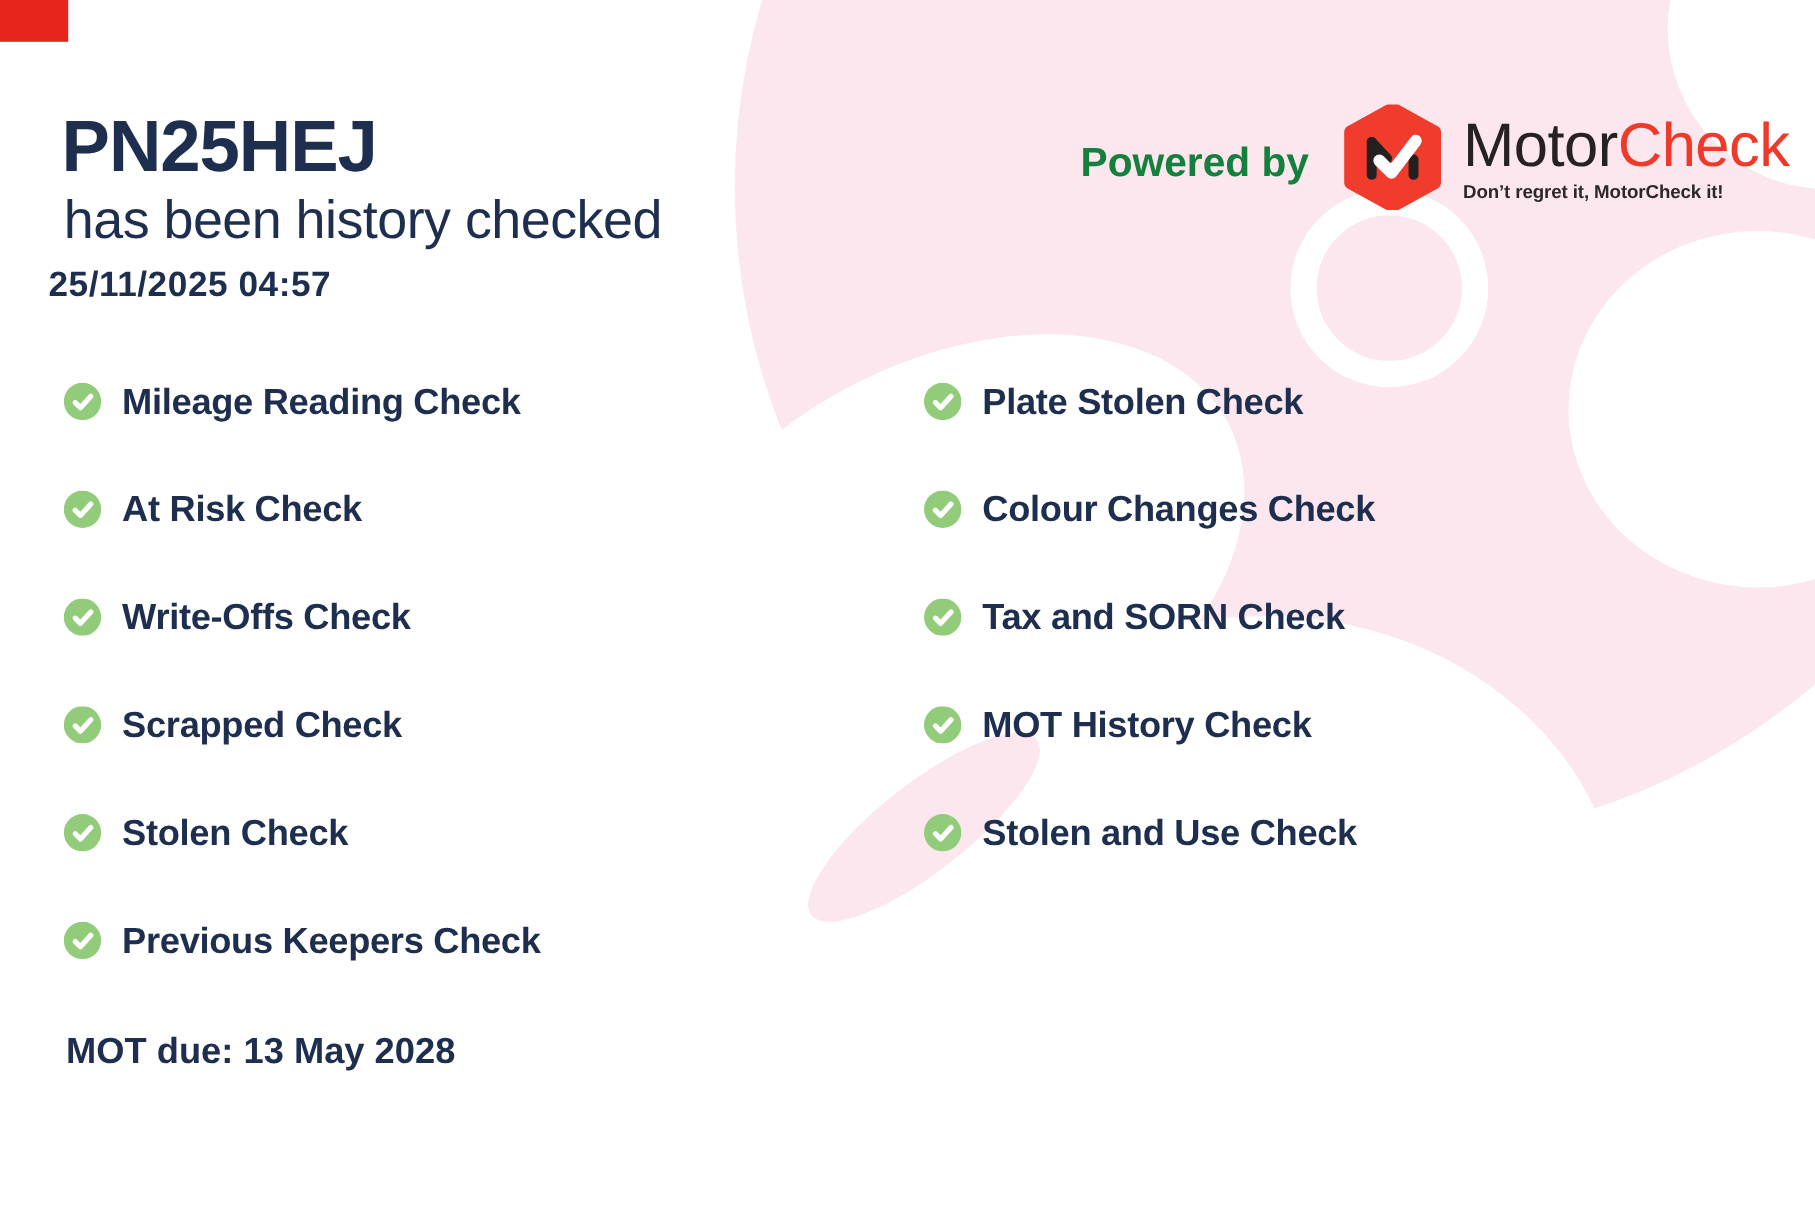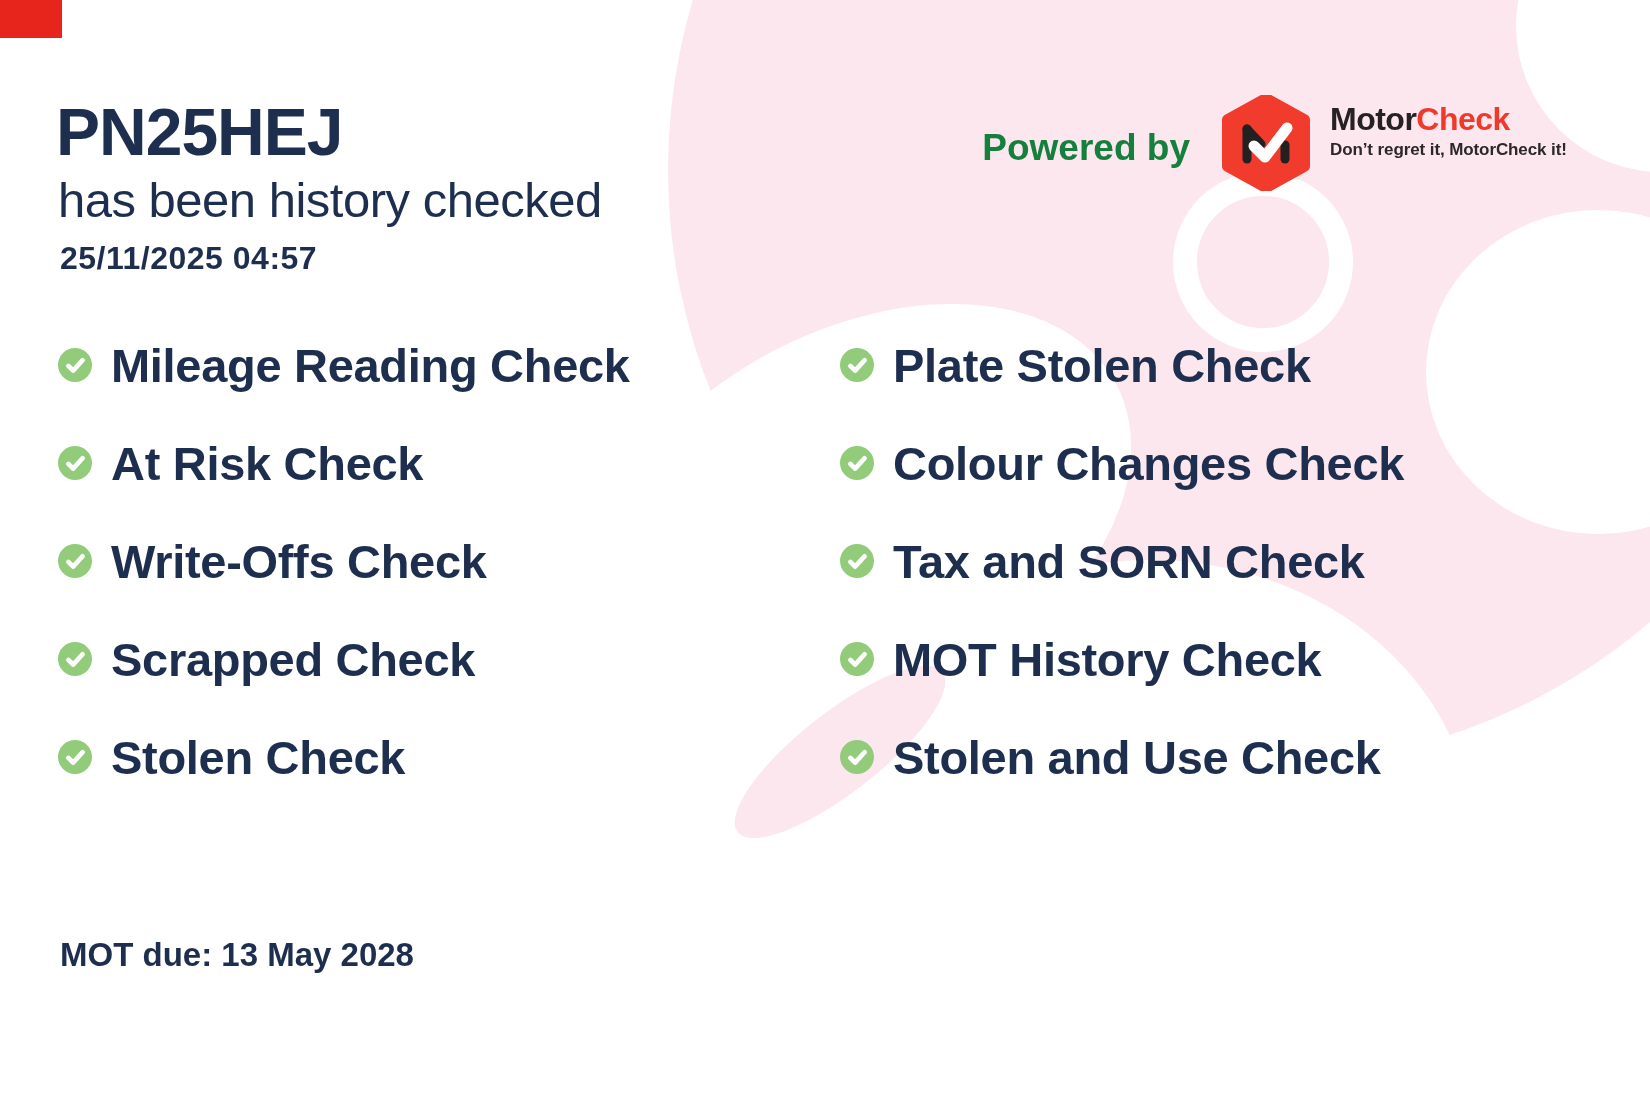--- a/index.html
+++ b/index.html
@@ -13,45 +13,45 @@
 
   .reg{
     position:absolute;left:56px;top:94px;margin:0;
     font-size:66px;font-weight:700;letter-spacing:-1px;color:#1d2e4e;
   }
   .headline{
     position:absolute;left:58px;top:172px;margin:0;
     font-size:49px;font-weight:400;letter-spacing:-0.5px;color:#1d2e4e;
   }
   .timestamp{
-    position:absolute;left:60px;top:240px;
+    position:absolute;left:44px;top:240px;
     font-size:32px;font-weight:600;letter-spacing:0.5px;color:#1d2e4e;
   }
 
   .powered-label{
     position:absolute;right:460px;top:127px;
     font-size:37px;font-weight:600;color:#15803d;white-space:nowrap;
   }
   .logo-hex{position:absolute;left:1220px;top:95px;width:92px;height:96px;}
   .brand{position:absolute;left:1330px;top:103px;width:280px;}
-  .brand-name{font-size:32px;font-weight:700;letter-spacing:-0.5px;line-height:1.05;white-space:nowrap;}
+  .brand-name{font-size:56px;font-weight:400;letter-spacing:-0.5px;line-height:1.05;white-space:nowrap;}
   .brand-motor{color:#262122;}
   .brand-check{color:#ee392b;}
   .brand-tagline{
     margin-top:3px;font-size:17px;font-weight:700;letter-spacing:-0.1px;
     color:#2c2728;white-space:nowrap;
   }
 
   .col{position:absolute;top:316px;}
   .col-left{left:58px;}
   .col-right{left:840px;}
   .row{display:flex;align-items:center;height:98px;}
   .tick{width:34px;height:34px;flex:0 0 34px;margin-right:19px;}
   .row-label{
-    font-size:47px;font-weight:700;letter-spacing:-0.3px;color:#1d2e4e;white-space:nowrap;
+    font-size:33px;font-weight:700;letter-spacing:-0.3px;color:#1d2e4e;white-space:nowrap;
   }
 
   .mot-due{
     position:absolute;left:60px;top:936px;
     font-size:33px;font-weight:700;color:#1d2e4e;
   }
 </style>
 </head>
 <body>
 
@@ -119,20 +119,27 @@
           </svg>
         <span class="row-label">Scrapped Check</span>
       </div>
       <div class="row">
         <svg class="tick" viewBox="0 0 36 36">
             <circle cx="18" cy="18" r="18" fill="#92cc7a"></circle>
             <path d="M11 19 L16 24 L26 13" stroke="#ffffff" stroke-width="5" stroke-linecap="round" stroke-linejoin="round" fill="none"></path>
           </svg>
         <span class="row-label">Stolen Check</span>
       </div>
+      <div class="row">
+        <svg class="tick" viewBox="0 0 36 36">
+            <circle cx="18" cy="18" r="18" fill="#92cc7a"></circle>
+            <path d="M11 19 L16 24 L26 13" stroke="#ffffff" stroke-width="5" stroke-linecap="round" stroke-linejoin="round" fill="none"></path>
+          </svg>
+        <span class="row-label">Previous Keepers Check</span>
+      </div>
     </div>
 
     <div class="col col-right">
       <div class="row">
         <svg class="tick" viewBox="0 0 36 36">
             <circle cx="18" cy="18" r="18" fill="#92cc7a"></circle>
             <path d="M11 19 L16 24 L26 13" stroke="#ffffff" stroke-width="5" stroke-linecap="round" stroke-linejoin="round" fill="none"></path>
           </svg>
         <span class="row-label">Plate Stolen Check</span>
       </div>

